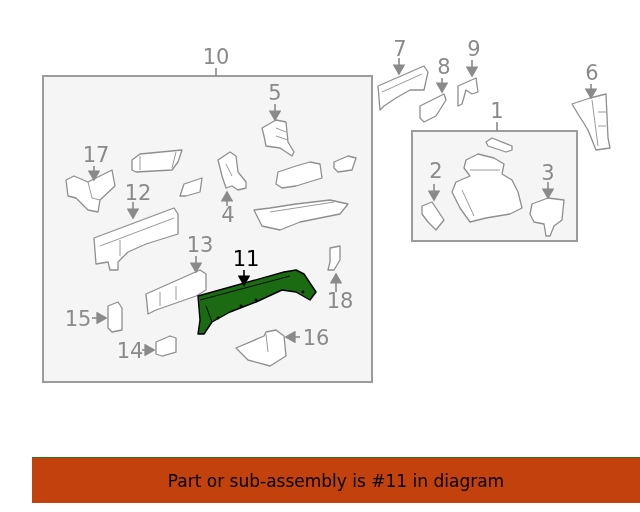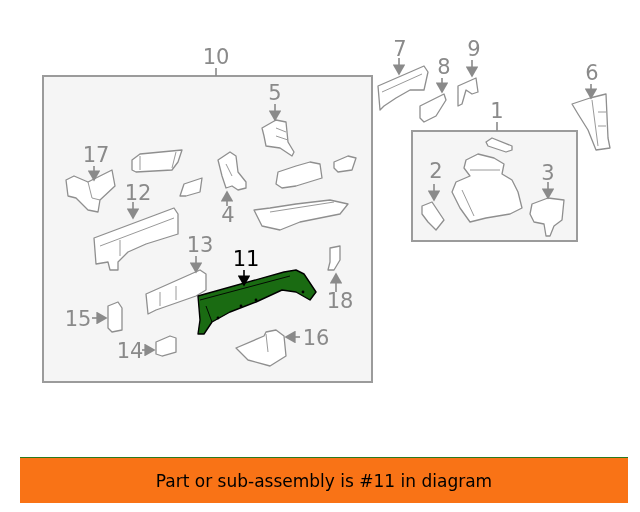--- a/index.html
+++ b/index.html
@@ -5,22 +5,22 @@
   html, body { margin:0; padding:0; }
   body { width:640px; height:512px; background:#ffffff; position:relative; overflow:hidden;
          font-family:"DejaVu Sans", sans-serif; }
   #diagram { position:absolute; left:0; top:0; width:640px; height:440px; }
   .callout { font-family:"DejaVu Sans", sans-serif; font-size:21px; fill:#8a8a8a; }
   .callout.hl { fill:#000000; }
   .part { fill:#ffffff; stroke:#8f8f8f; stroke-width:1.3; stroke-linejoin:round; }
   .part-d { fill:none; stroke:#9a9a9a; stroke-width:1; }
   .lead { stroke:#8a8a8a; stroke-width:1.6; fill:none; }
   .box { fill:#f5f5f5; stroke:#9b9b9b; stroke-width:2; }
-  #banner { position:absolute; left:20px; top:457px; width:608px; height:45px;
-            background:#f97316; border-top:1px solid #2a7a1c;
+  #banner { position:absolute; left:32px; top:457px; width:608px; height:45px;
+            background:#c2410c; border-top:1px solid #2a7a1c;
             display:flex; flex-direction:column; align-items:center; justify-content:center;
             color:#000000; font-family:"DejaVu Sans", sans-serif; font-size:17px; line-height:20px; }
 </style>
 </head>
 <body>
 
 <svg id="diagram" viewBox="0 0 640 440" xmlns="http://www.w3.org/2000/svg">
   <defs>
     <marker id="ah" markerWidth="8" markerHeight="8" refX="6" refY="4" orient="auto">
       <path d="M0,0 L7,4 L0,8 z" fill="#8a8a8a"></path>

